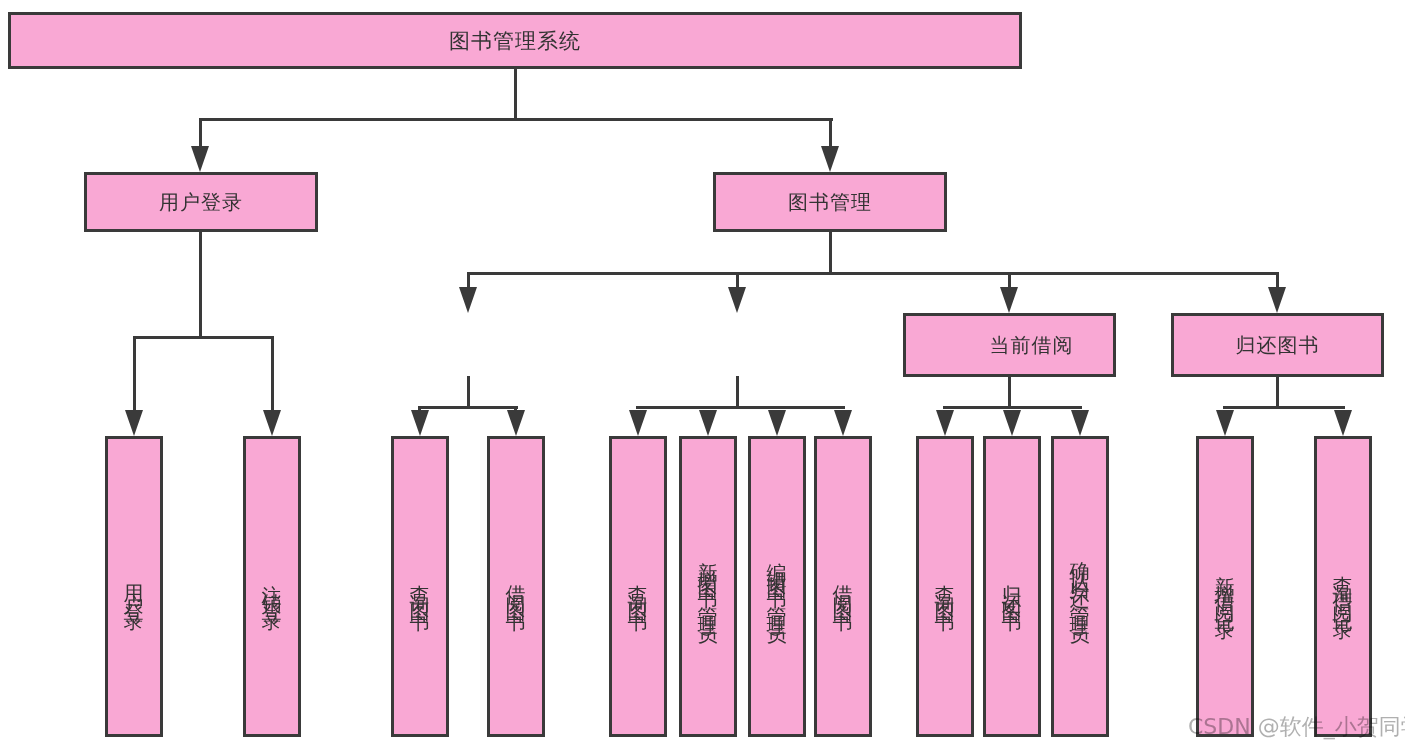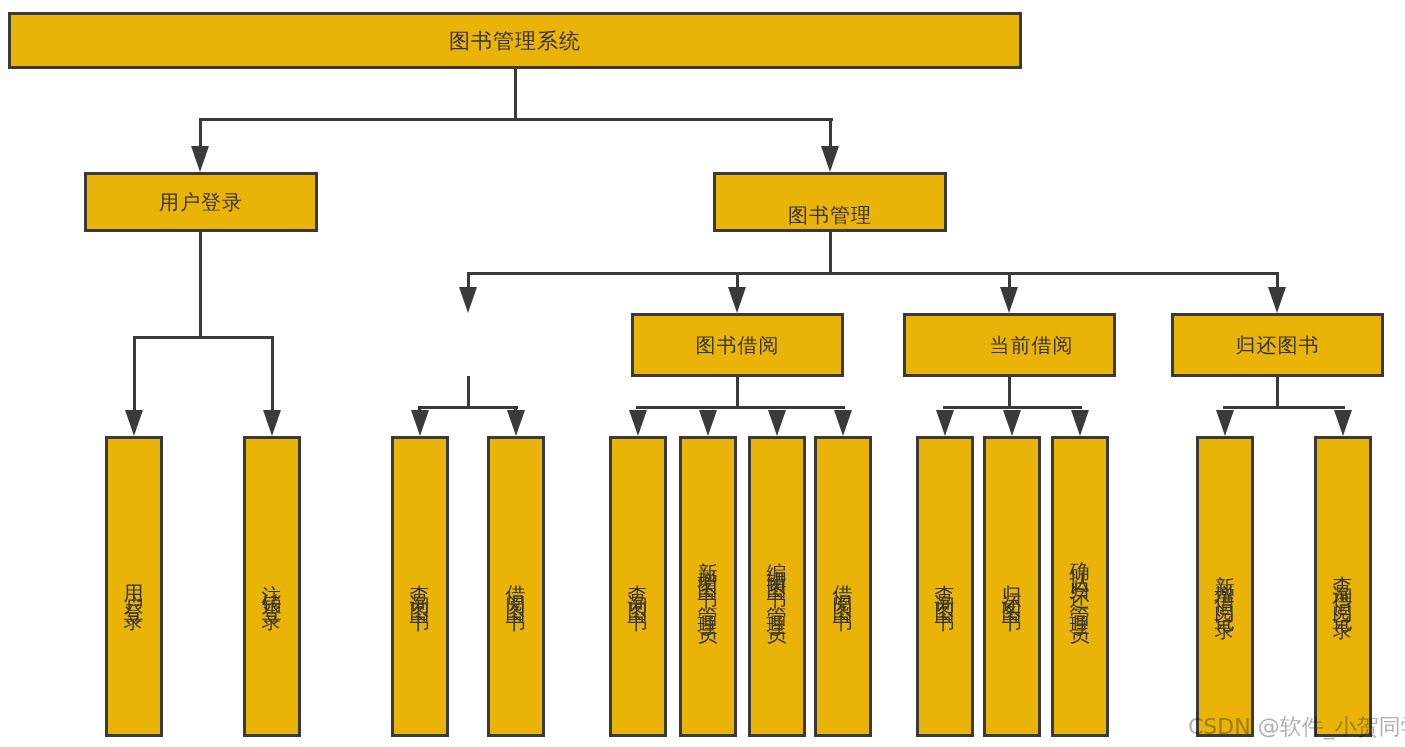--- a/index.html
+++ b/index.html
@@ -6,21 +6,21 @@
   .canvas{
     position:relative;
     width:1405px;height:747px;
     background:#ffffff;
     font-family:"DejaVu Sans","Liberation Sans",sans-serif;
     overflow:hidden;
   }
   .node{
     position:absolute;
     box-sizing:border-box;
-    background:#eab308;
+    background:#f9a8d4;
     border:3px solid #3a3a3a;
     display:flex;align-items:center;justify-content:center;
     color:#333333;
   }
   .node.h span{font-size:20px;letter-spacing:1px;white-space:nowrap;}
   .node.root span{font-size:21px;}
   .node.v span{
     writing-mode:vertical-rl;
     text-orientation:mixed;
     font-size:20px;
@@ -51,27 +51,24 @@
 
 <div class="canvas">
 
   <div class="node h root" style="left:8px;top:12px;width:1014px;height:57px;">
     <span>图书管理系统</span>
   </div>
 
   <div class="node h" style="left:84px;top:172px;width:234px;height:60px;">
     <span>用户登录</span>
   </div>
-  <div class="node h" style="left:713px;top:172px;width:234px;height:60px;align-items:flex-end;">
+  <div class="node h" style="left:713px;top:172px;width:234px;height:60px;">
     <span>图书管理</span>
   </div>
 
-  <div class="node h" style="left:631px;top:313px;width:213px;height:64px;">
-    <span>图书借阅</span>
-  </div>
   <div class="node h" style="left:903px;top:313px;width:213px;height:64px;padding-left:44px;">
     <span>当前借阅</span>
   </div>
   <div class="node h" style="left:1171px;top:313px;width:213px;height:64px;">
     <span>归还图书</span>
   </div>
 
   <div class="node v" style="left:105px;top:436px;width:58px;height:301px;">
     <span>用户登录</span>
   </div>

